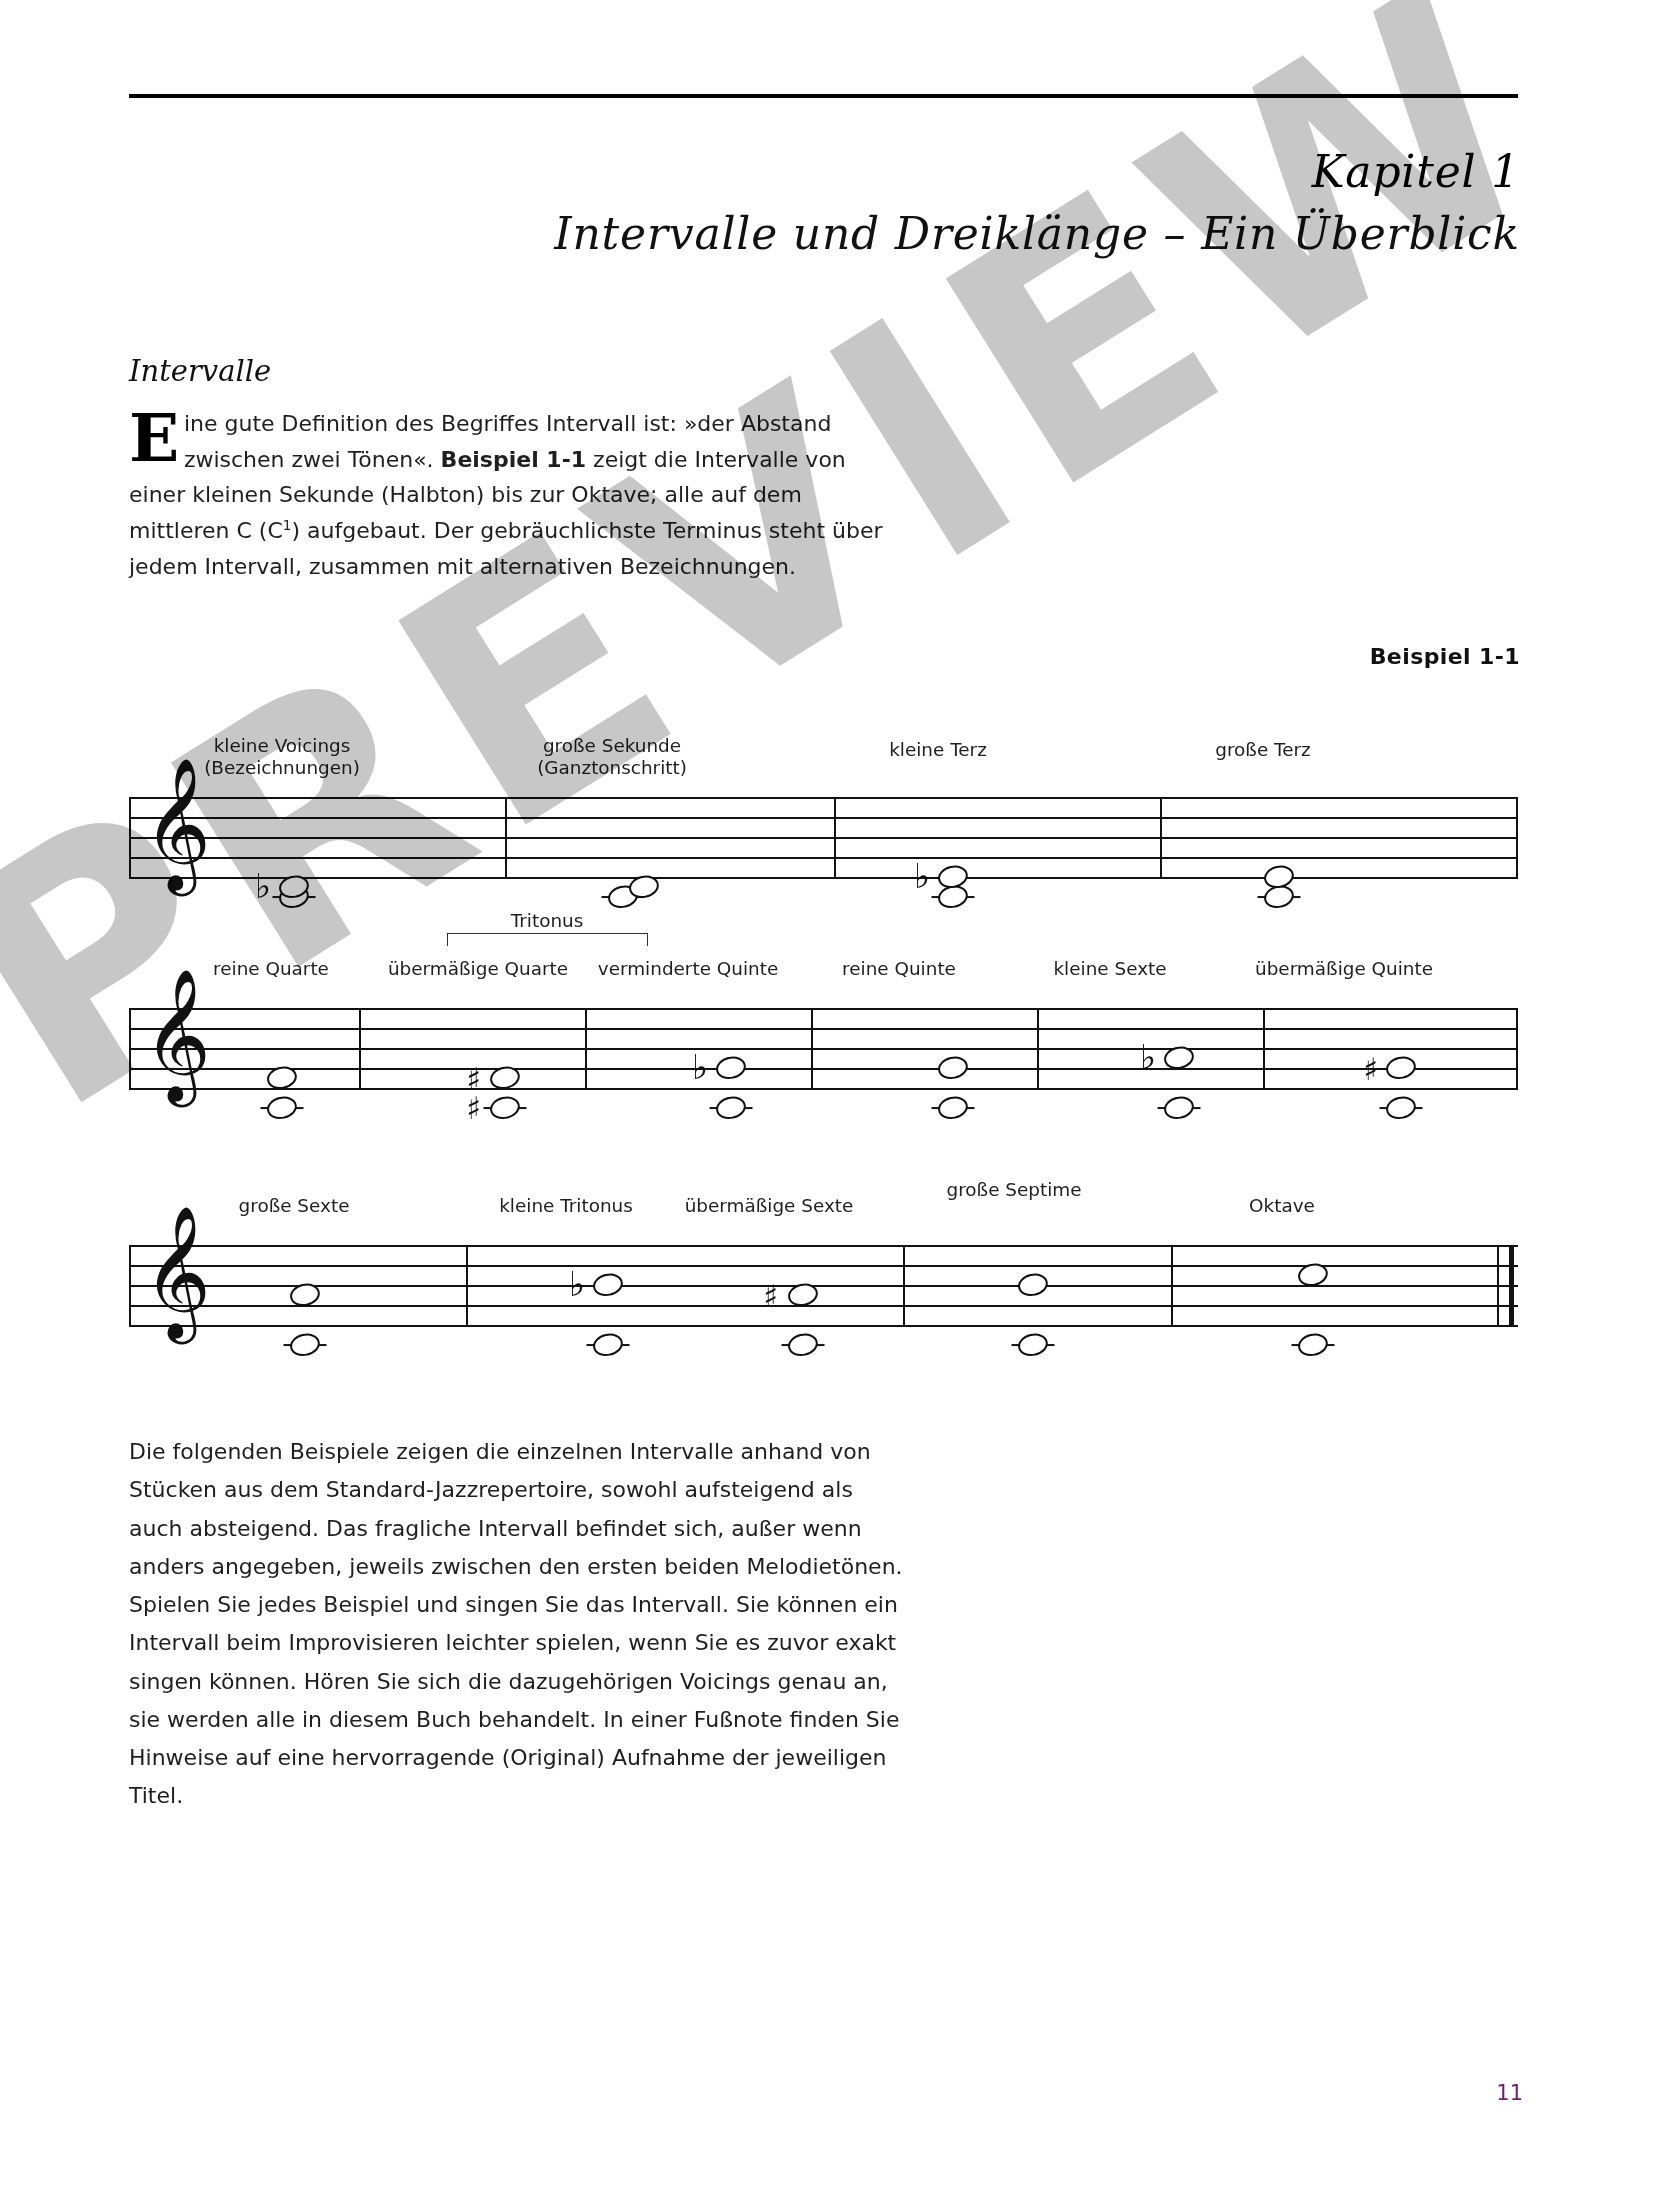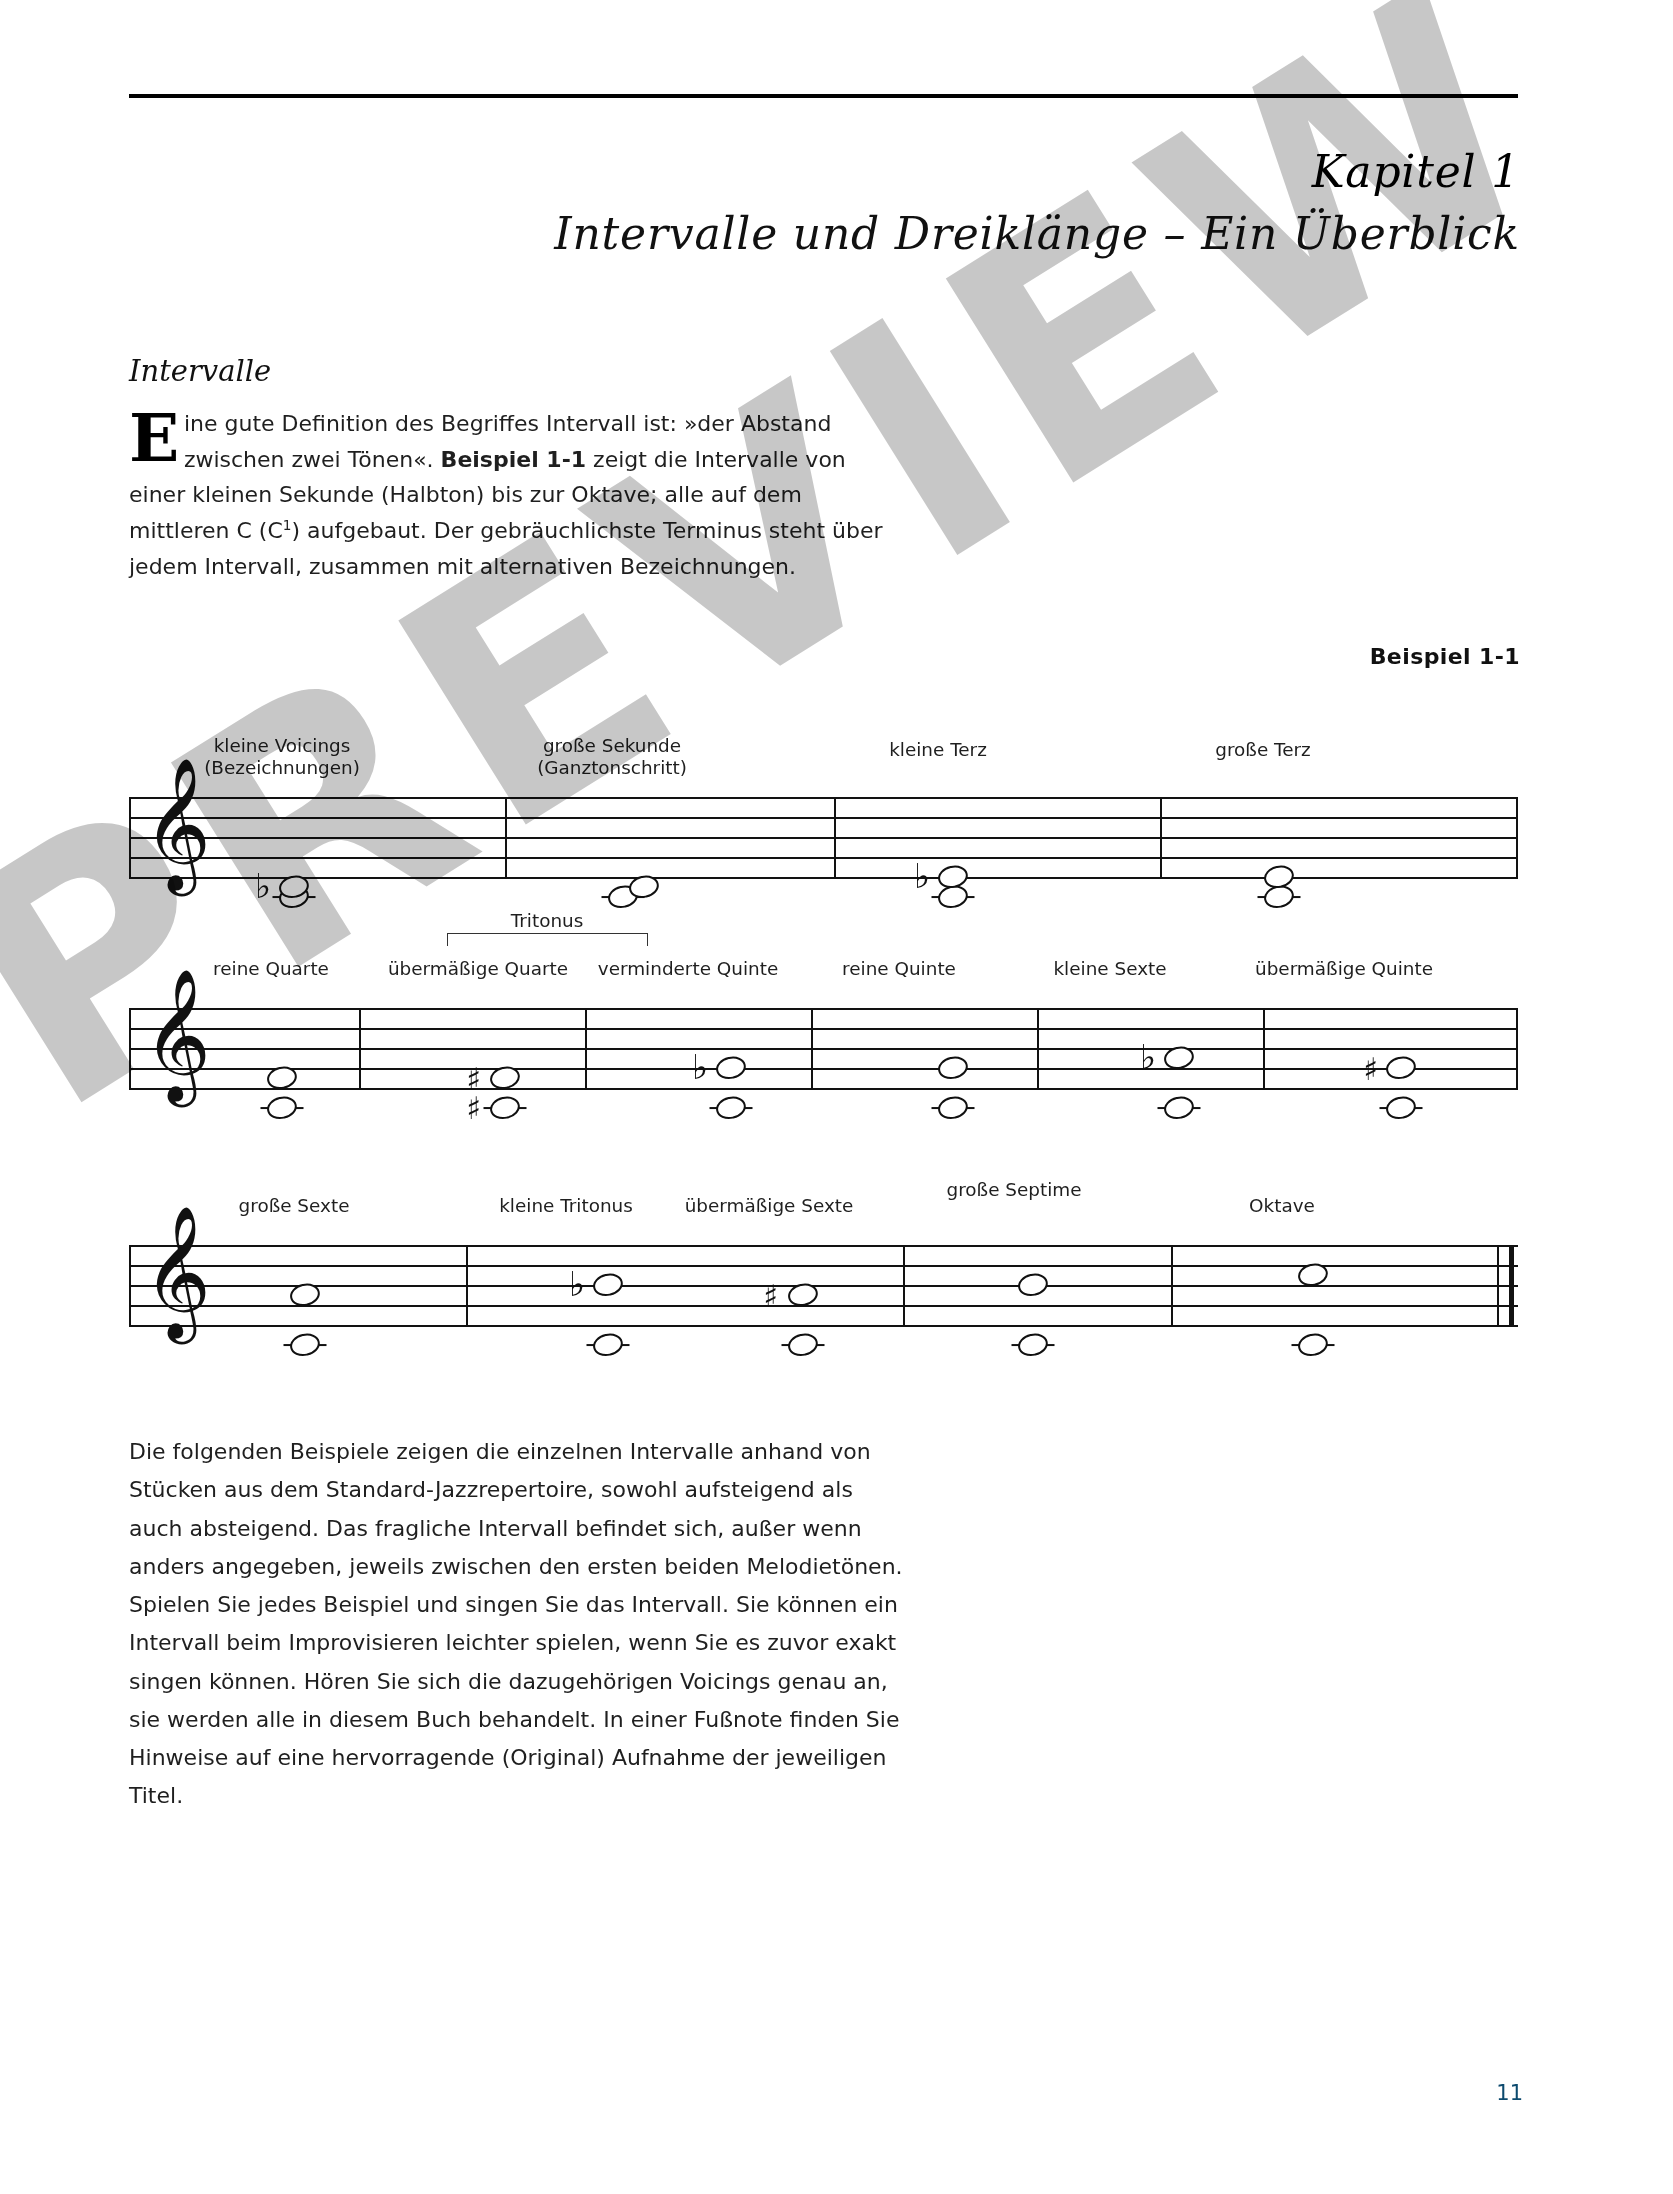--- a/index.html
+++ b/index.html
@@ -238,21 +238,21 @@
     font-size: 22px;
     line-height: 1.74;
     color: #1f1f1f;
   }
 
   .page-number {
     position: absolute;
     right: 150px;
     bottom: 89px;
     font-size: 21px;
-    color: #0c4a6e;
+    color: #701a75;
   }
 </style>
 </head>
 <body>
 
 <div class="page">
 
   <div class="rule-top"></div>
 
   <div class="chapter-number">Kapitel 1</div>

